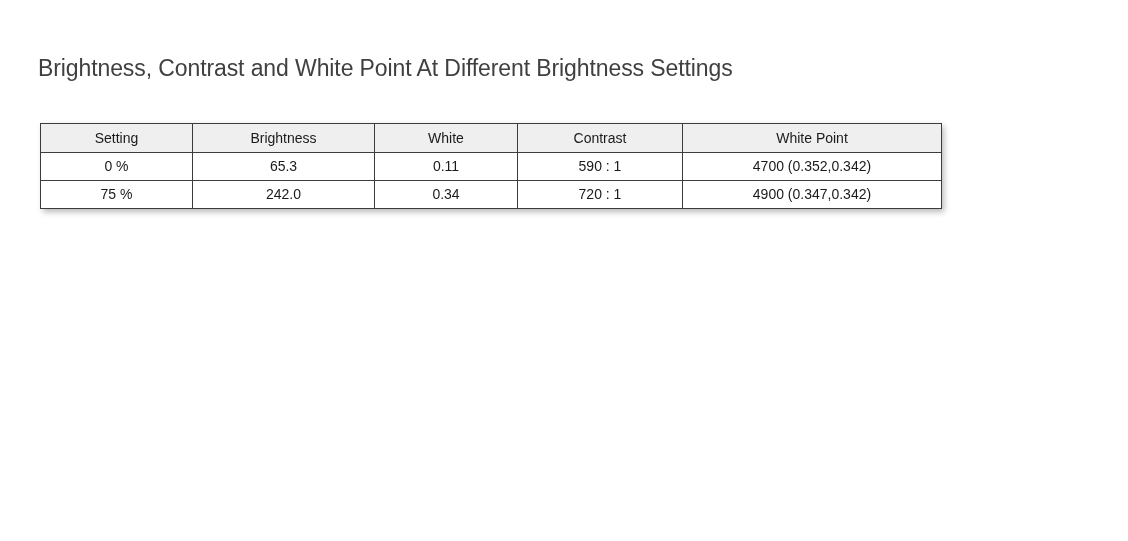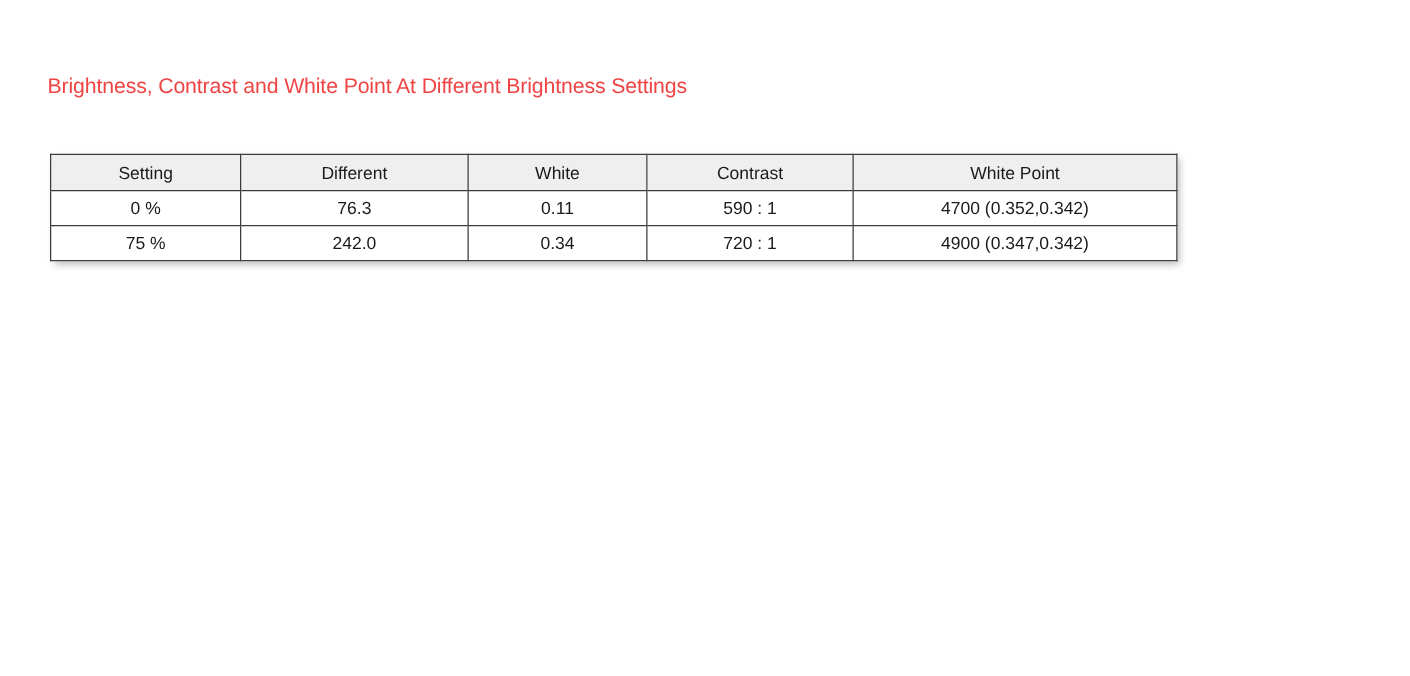--- a/index.html
+++ b/index.html
@@ -19,23 +19,23 @@
     position: relative;
     width: 1128px;
     height: 541px;
     background: #ffffff;
   }
 
   .report-title {
     position: absolute;
     left: 38px;
     top: 58px;
-    font-size: 17px;
+    font-size: 23px;
     line-height: 21px;
-    color: #ef4444;
+    color: #404040;
     white-space: nowrap;
     letter-spacing: -0.1px;
   }
 
   .table-wrap {
     position: absolute;
     left: 40px;
     top: 123px;
     width: 901px;
     box-shadow: 3px 3px 6px rgba(0,0,0,0.28);
@@ -93,30 +93,30 @@
       <colgroup>
         <col class="c-setting">
         <col class="c-brightness">
         <col class="c-black">
         <col class="c-contrast">
         <col class="c-whitepoint">
       </colgroup>
       <thead>
         <tr>
           <th>Setting</th>
-          <th>Different</th>
+          <th>Brightness</th>
           <th>White</th>
           <th>Contrast</th>
           <th>White Point</th>
         </tr>
       </thead>
       <tbody>
         <tr>
           <td>0 %</td>
-          <td>76.3</td>
+          <td>65.3</td>
           <td>0.11</td>
           <td>590 : 1</td>
           <td>4700 (0.352,0.342)</td>
         </tr>
         <tr>
           <td>75 %</td>
           <td>242.0</td>
           <td>0.34</td>
           <td>720 : 1</td>
           <td>4900 (0.347,0.342)</td>

